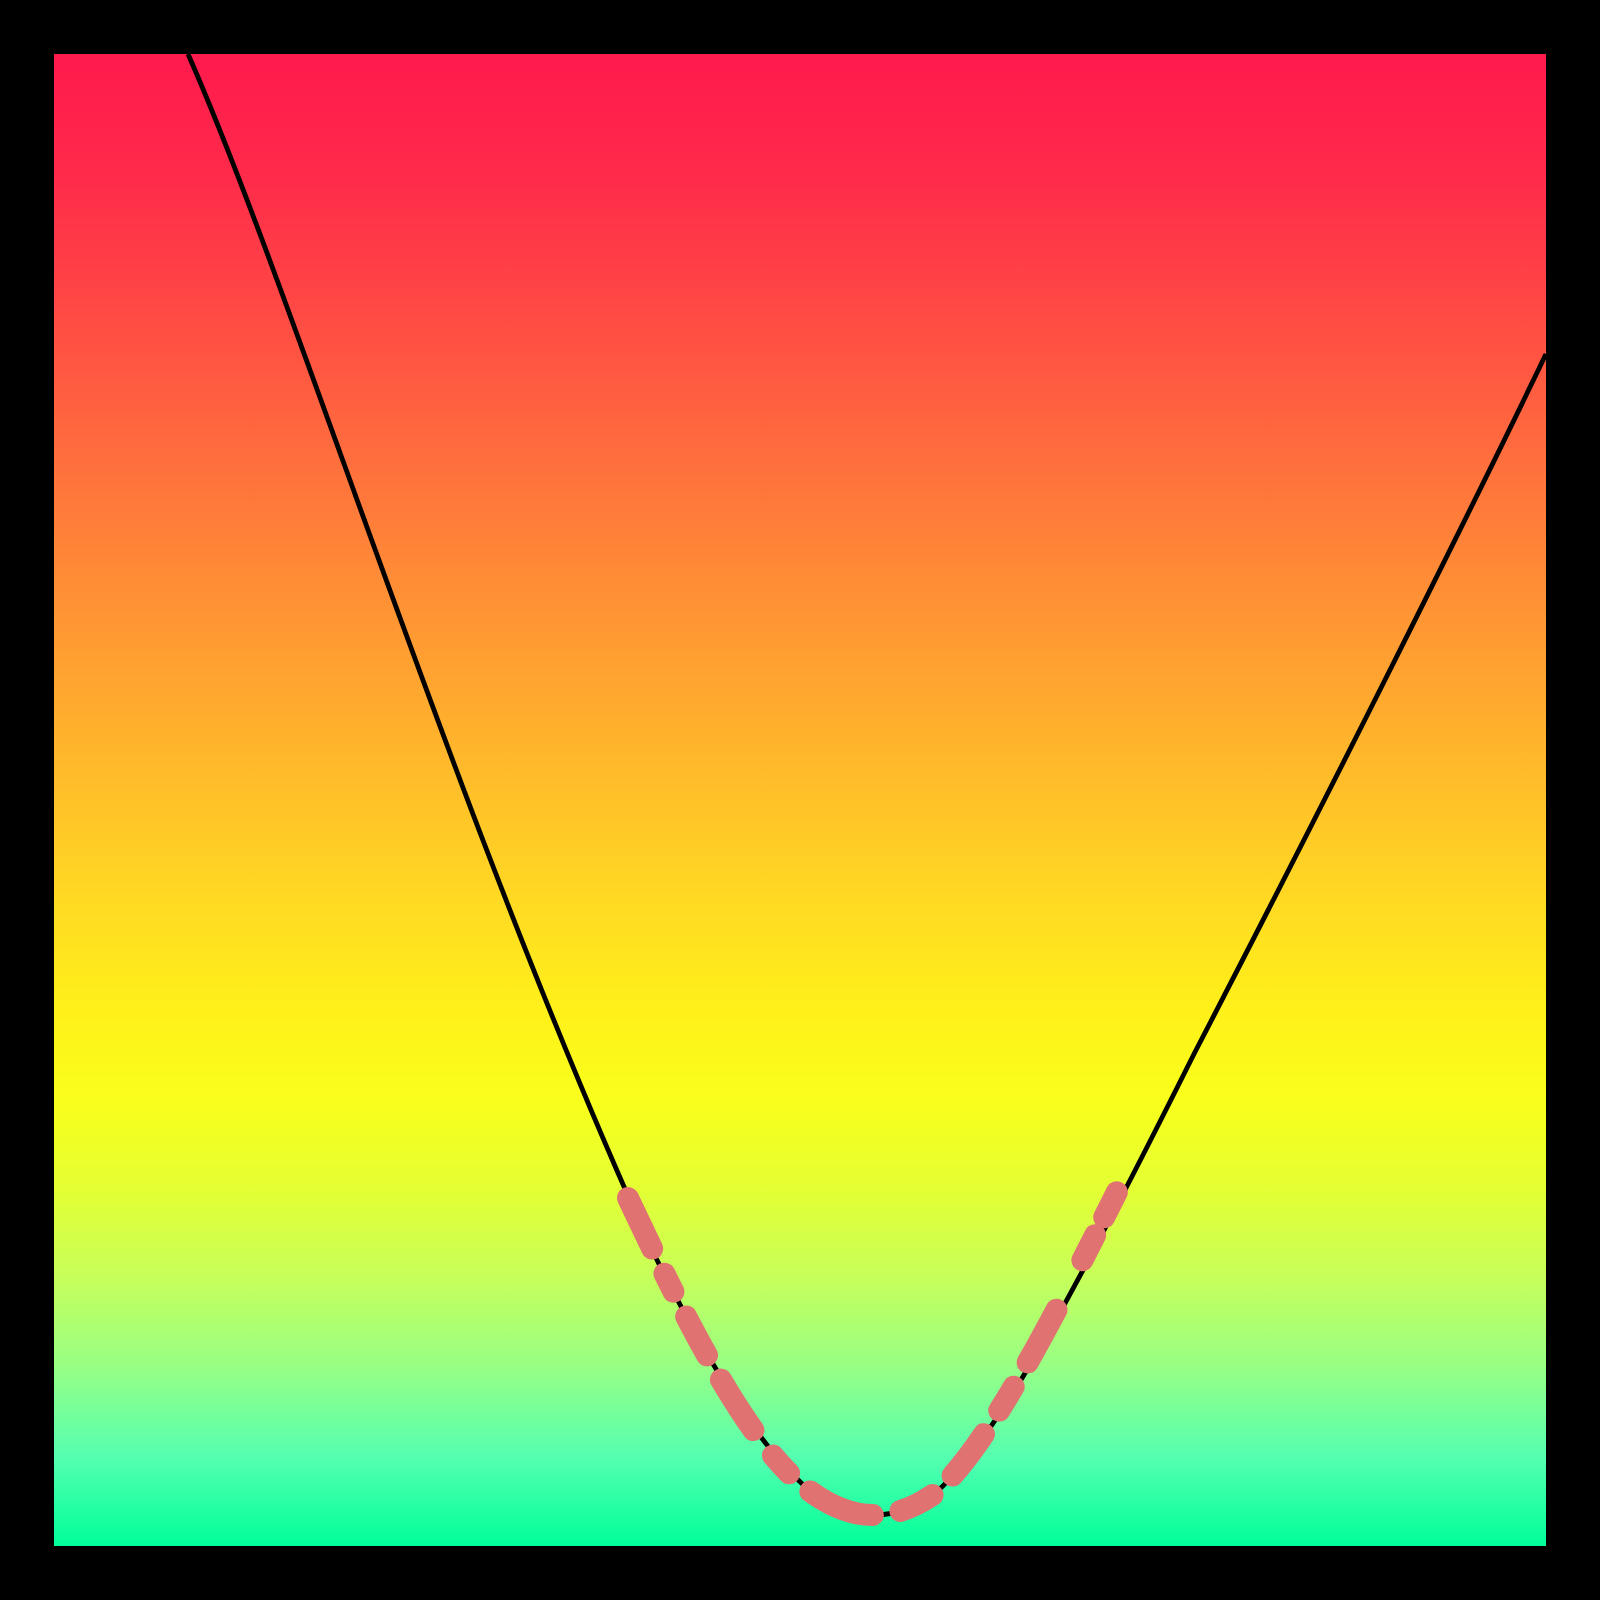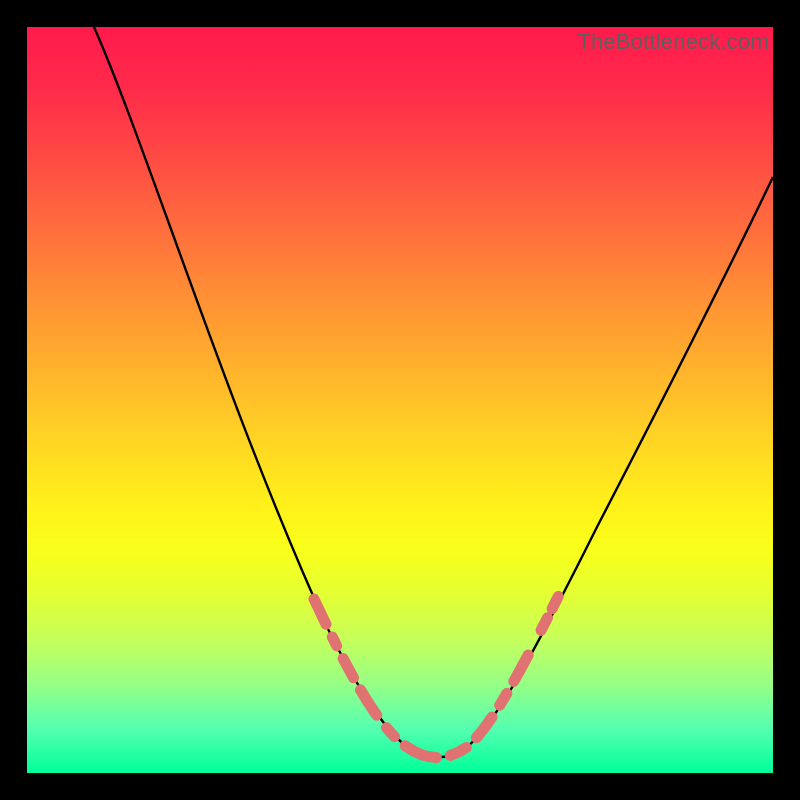--- a/index.html
+++ b/index.html
@@ -59,21 +59,20 @@
     width: 746px;
     height: 746px;
   }
 </style>
 </head>
 <body>
 
 <div class="frame">
   <div class="plot">
 
-    <span class="watermark">TheBottleneck.com</span>
 
     <svg class="curve" viewBox="0 0 746 746" preserveAspectRatio="none">
 
       <path fill="none" stroke="#000" stroke-width="2.4" d="M 67 0
                C 120 120, 200 380, 300 600
                C 330 660, 355 700, 380 720
                C 400 734, 420 734, 440 720
                C 470 695, 510 620, 570 500
                C 640 365, 710 225, 746 150"></path>
 

